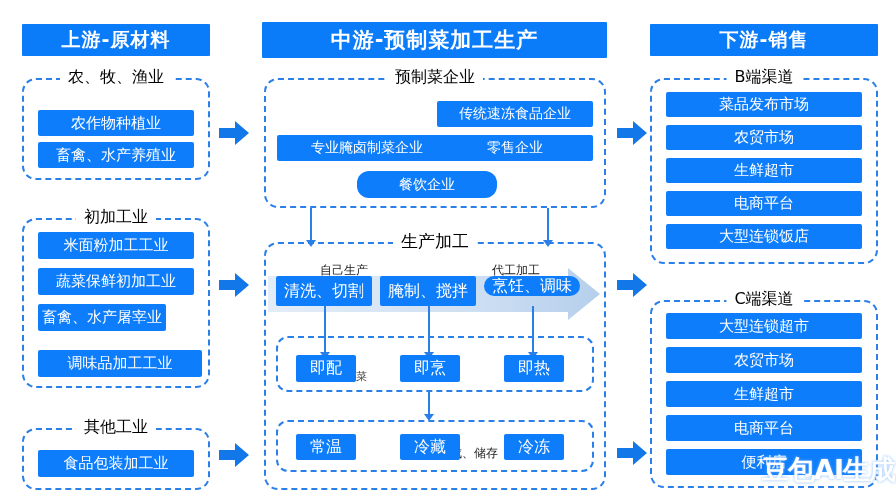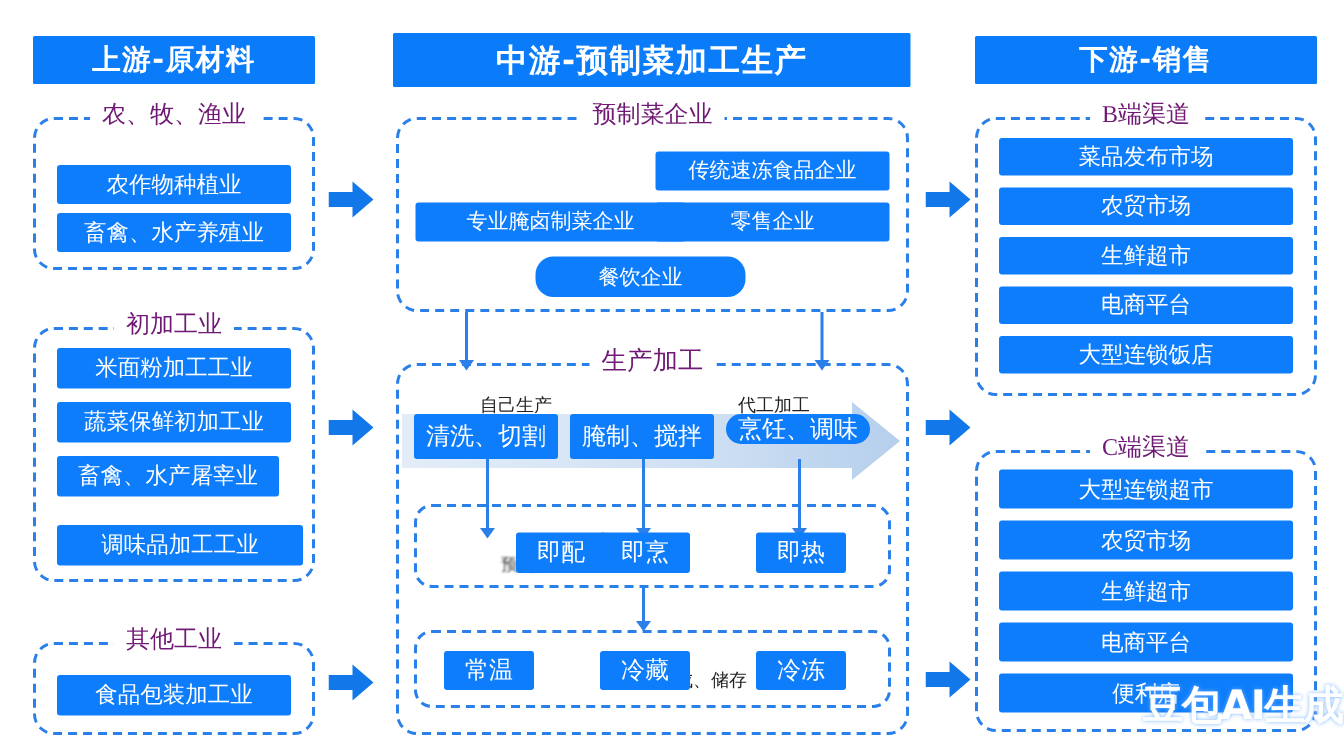--- a/index.html
+++ b/index.html
@@ -29,27 +29,26 @@
   
   .group{
     position:absolute;
     border:2px dashed #2b7fe8;
     border-radius:14px;
     box-sizing:border-box;
   }
   .group-title{
     position:absolute;
     background:#ffffff;
-    color:#701a75;
+    color:#000000;
     font-size:16px;
     padding:0 8px;
     white-space:nowrap;
     transform:translateX(-50%);
     line-height:18px;
-    font-family:Liberation Serif, serif;
   }
 
   
   .chip{
     position:absolute;
     background:#0d7dfb;
     color:#ffffff;
     display:flex;align-items:center;justify-content:center;
     font-size:15px;
     border-radius:2px;
@@ -108,21 +107,21 @@
 
   <div class="group" style="left:22px;top:78px;width:188px;height:102px;"></div>
   <div class="group-title" style="left:116px;top:68px;">农、牧、渔业</div>
   <div class="chip" style="left:38px;top:110px;width:156px;height:26px;">农作物种植业</div>
   <div class="chip" style="left:38px;top:142px;width:156px;height:26px;">畜禽、水产养殖业</div>
 
   <div class="group" style="left:22px;top:218px;width:188px;height:170px;"></div>
   <div class="group-title" style="left:116px;top:208px;">初加工业</div>
   <div class="chip" style="left:38px;top:232px;width:156px;height:27px;">米面粉加工工业</div>
   <div class="chip" style="left:38px;top:268px;width:156px;height:27px;">蔬菜保鲜初加工业</div>
-  <div class="chip" style="left:38px;top:304px;width:148px;height:27px;">畜禽、水产屠宰业</div>
+  <div class="chip" style="left:38px;top:304px;width:128px;height:27px;">畜禽、水产屠宰业</div>
   <div class="chip" style="left:38px;top:350px;width:164px;height:27px;">调味品加工工业</div>
 
   <div class="group" style="left:22px;top:428px;width:188px;height:62px;"></div>
   <div class="group-title" style="left:116px;top:418px;">其他工业</div>
   <div class="chip" style="left:38px;top:450px;width:156px;height:27px;">食品包装加工业</div>
 
   <svg class="flow-arrow" style="left:219px;top:120px;" viewBox="0 0 30 26">
     <path d="M0 8 H16 V1 L30 13 L16 25 V18 H0 Z" fill="#1277e8"></path>
   </svg>
   <svg class="flow-arrow" style="left:219px;top:272px;" viewBox="0 0 30 26">
@@ -171,21 +170,21 @@
   <div class="vline" style="left:324px;top:306px;height:48px;"></div>
   <div class="arrow-head" style="left:320px;top:352px;"></div>
   <div class="vline" style="left:428px;top:306px;height:48px;"></div>
   <div class="arrow-head" style="left:424px;top:352px;"></div>
   <div class="vline" style="left:532px;top:306px;height:48px;"></div>
   <div class="arrow-head" style="left:528px;top:352px;"></div>
 
   <div class="tick-label blur" style="left:334px;top:322px;">预制菜</div>
 
   <div class="group" style="left:276px;top:336px;width:318px;height:56px;border-radius:12px;"></div>
-  <div class="chip lg" style="left:296px;top:355px;width:60px;height:27px;margin-left:48px;">即配</div>
+  <div class="chip lg" style="left:296px;top:355px;width:60px;height:27px;">即配</div>
   <div class="chip lg" style="left:400px;top:355px;width:60px;height:27px;">即烹</div>
   <div class="chip lg" style="left:504px;top:355px;width:60px;height:27px;">即热</div>
 
   <div class="vline" style="left:428px;top:392px;height:24px;"></div>
   <div class="arrow-head" style="left:424px;top:414px;"></div>
   <div class="tick-label" style="left:438px;top:398px;">合成、储存</div>
 
   <div class="group" style="left:276px;top:420px;width:318px;height:52px;border-radius:12px;"></div>
   <div class="chip lg" style="left:296px;top:434px;width:60px;height:26px;">常温</div>
   <div class="chip lg" style="left:400px;top:434px;width:60px;height:26px;">冷藏</div>

